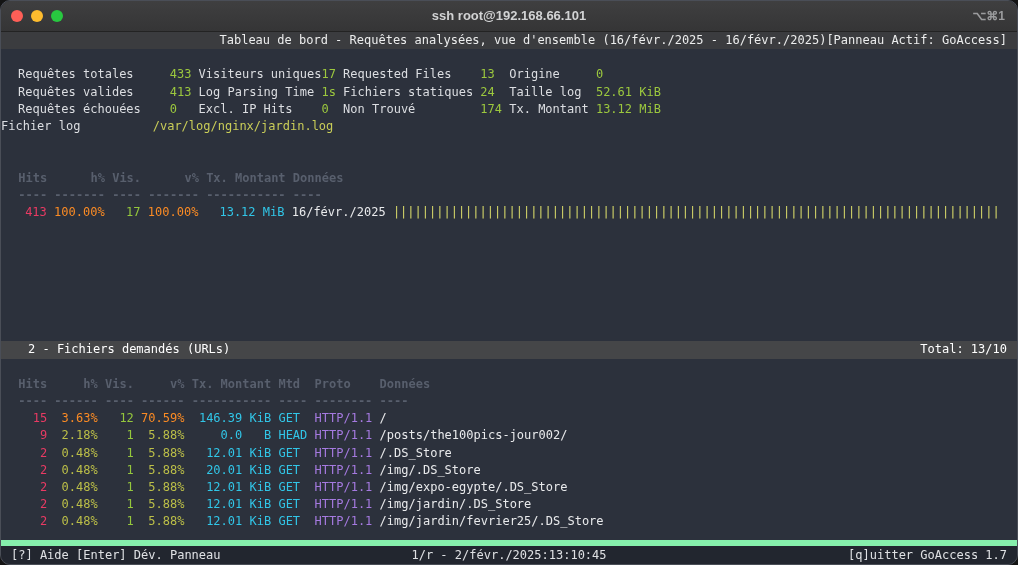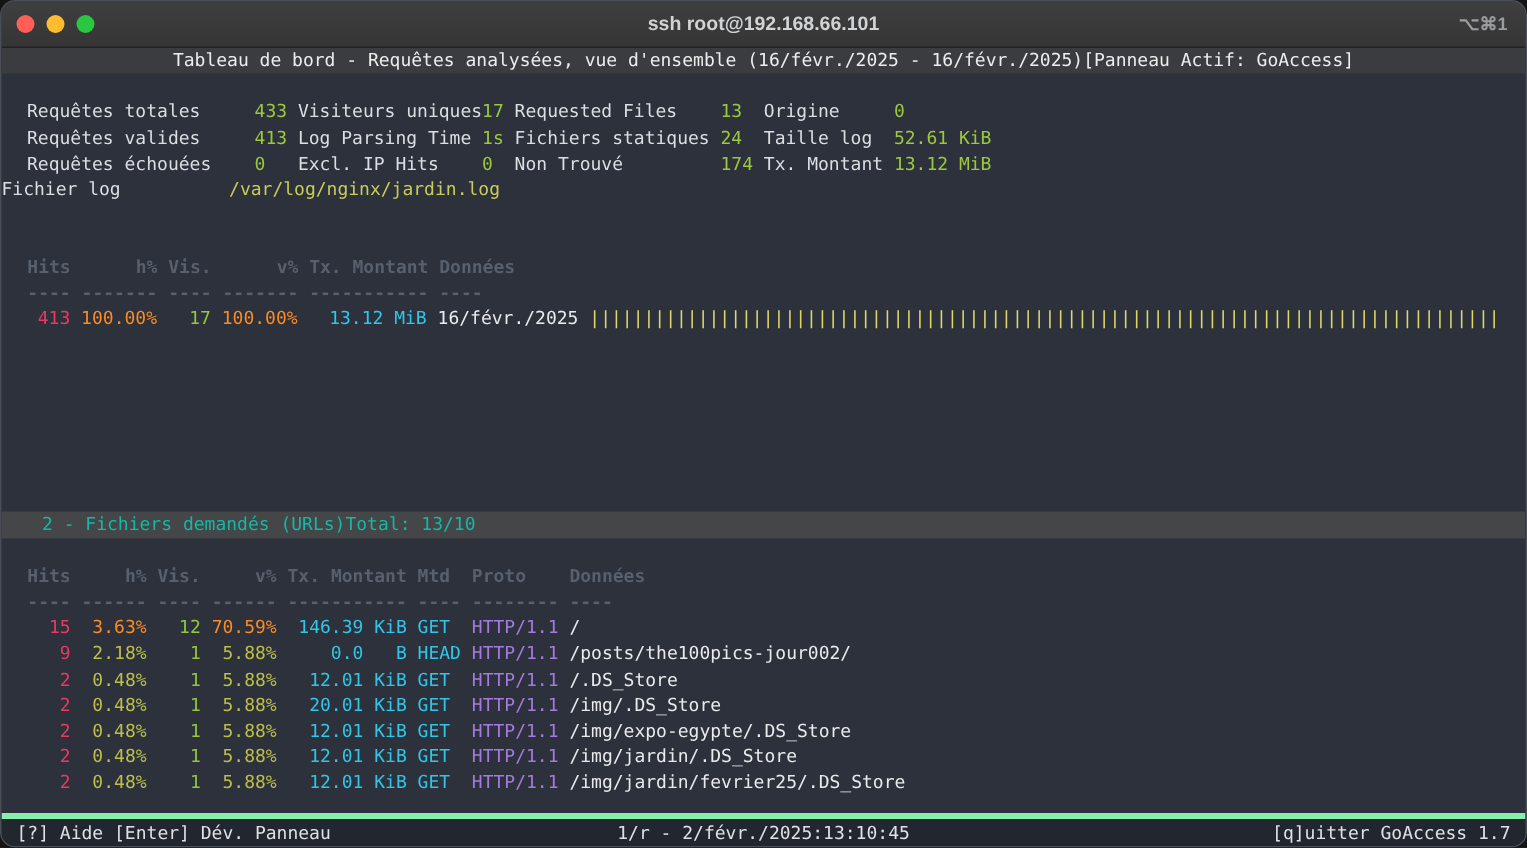--- a/index.html
+++ b/index.html
@@ -14,41 +14,41 @@
   .lights{position:absolute;left:10px;top:9px;display:flex;gap:8px;}
   .light{width:12px;height:12px;border-radius:50%;}
   .win-title{position:absolute;left:0;right:0;top:0;height:30px;line-height:30px;
              text-align:center;color:#d2d3d4;font-size:13px;font-weight:bold;}
   .win-shortcut{position:absolute;right:12px;top:0;height:30px;line-height:30px;
                 color:#9b9c9e;font-size:12px;font-weight:bold;}
   
   .terminal{flex:1;background:#2c313c;color:#e4e6e9;font-size:12px;position:relative;overflow:hidden;}
   .line{height:17.2px;line-height:17.2px;display:flex;white-space:pre;padding:0 10px;}
   .sp1{height:17.2px;} .sp7{height:120.4px;}
-  .bar-line{background:#3b3c3f;color:#eceded;justify-content:center;}
+  .bar-line{background:#3b3c3f;color:#eceded;justify-content:flex-end;}
   .phead1{background:#56575a;color:#f0f0f1;justify-content:space-between;}
-  .phead2{background:#454648;color:#14b8a6;}
+  .phead2{background:#454648;color:#ffffff;justify-content:space-between;}
   .cell{display:inline-block;white-space:pre;overflow:visible;}
   .gap>.cell{margin-right:7.26px;}
   .r{text-align:right;} .l{text-align:left;}
   .ind{padding-left:17px;}
   .c-lbl{color:#dcdee2;}
   .c-val{color:#9cc83e;}
   .c-path{color:#c9cd58;}
   .c-hits{color:#e93a63;}
   .c-org{color:#fb8b24;}
   .c-olive{color:#bcbf48;}
   .c-vis{color:#94c73c;}
   .c-tx{color:#31c6e8;}
   .c-proto{color:#a57ae0;}
   .c-data{color:#e9eaec;}
   .c-dim{color:#585f6d;font-weight:bold;}
   .c-bar{color:#d9da6a;letter-spacing:0;}
   
-  .footerbar{flex:0 0 18px;background:#22262f;border-top:4px solid #86efac;
+  .footerbar{flex:0 0 18px;background:#22262f;border-top:6px solid #86efac;
              display:flex;align-items:center;color:#dfe1e4;font-size:12px;
              padding:0 10px;white-space:pre;}
   .f-left{flex:1;text-align:left;}
   .f-center{flex:0 0 auto;text-align:center;}
   .f-right{flex:1;text-align:right;}
 </style>
 </head>
 <body>
 
 <div class="page">

